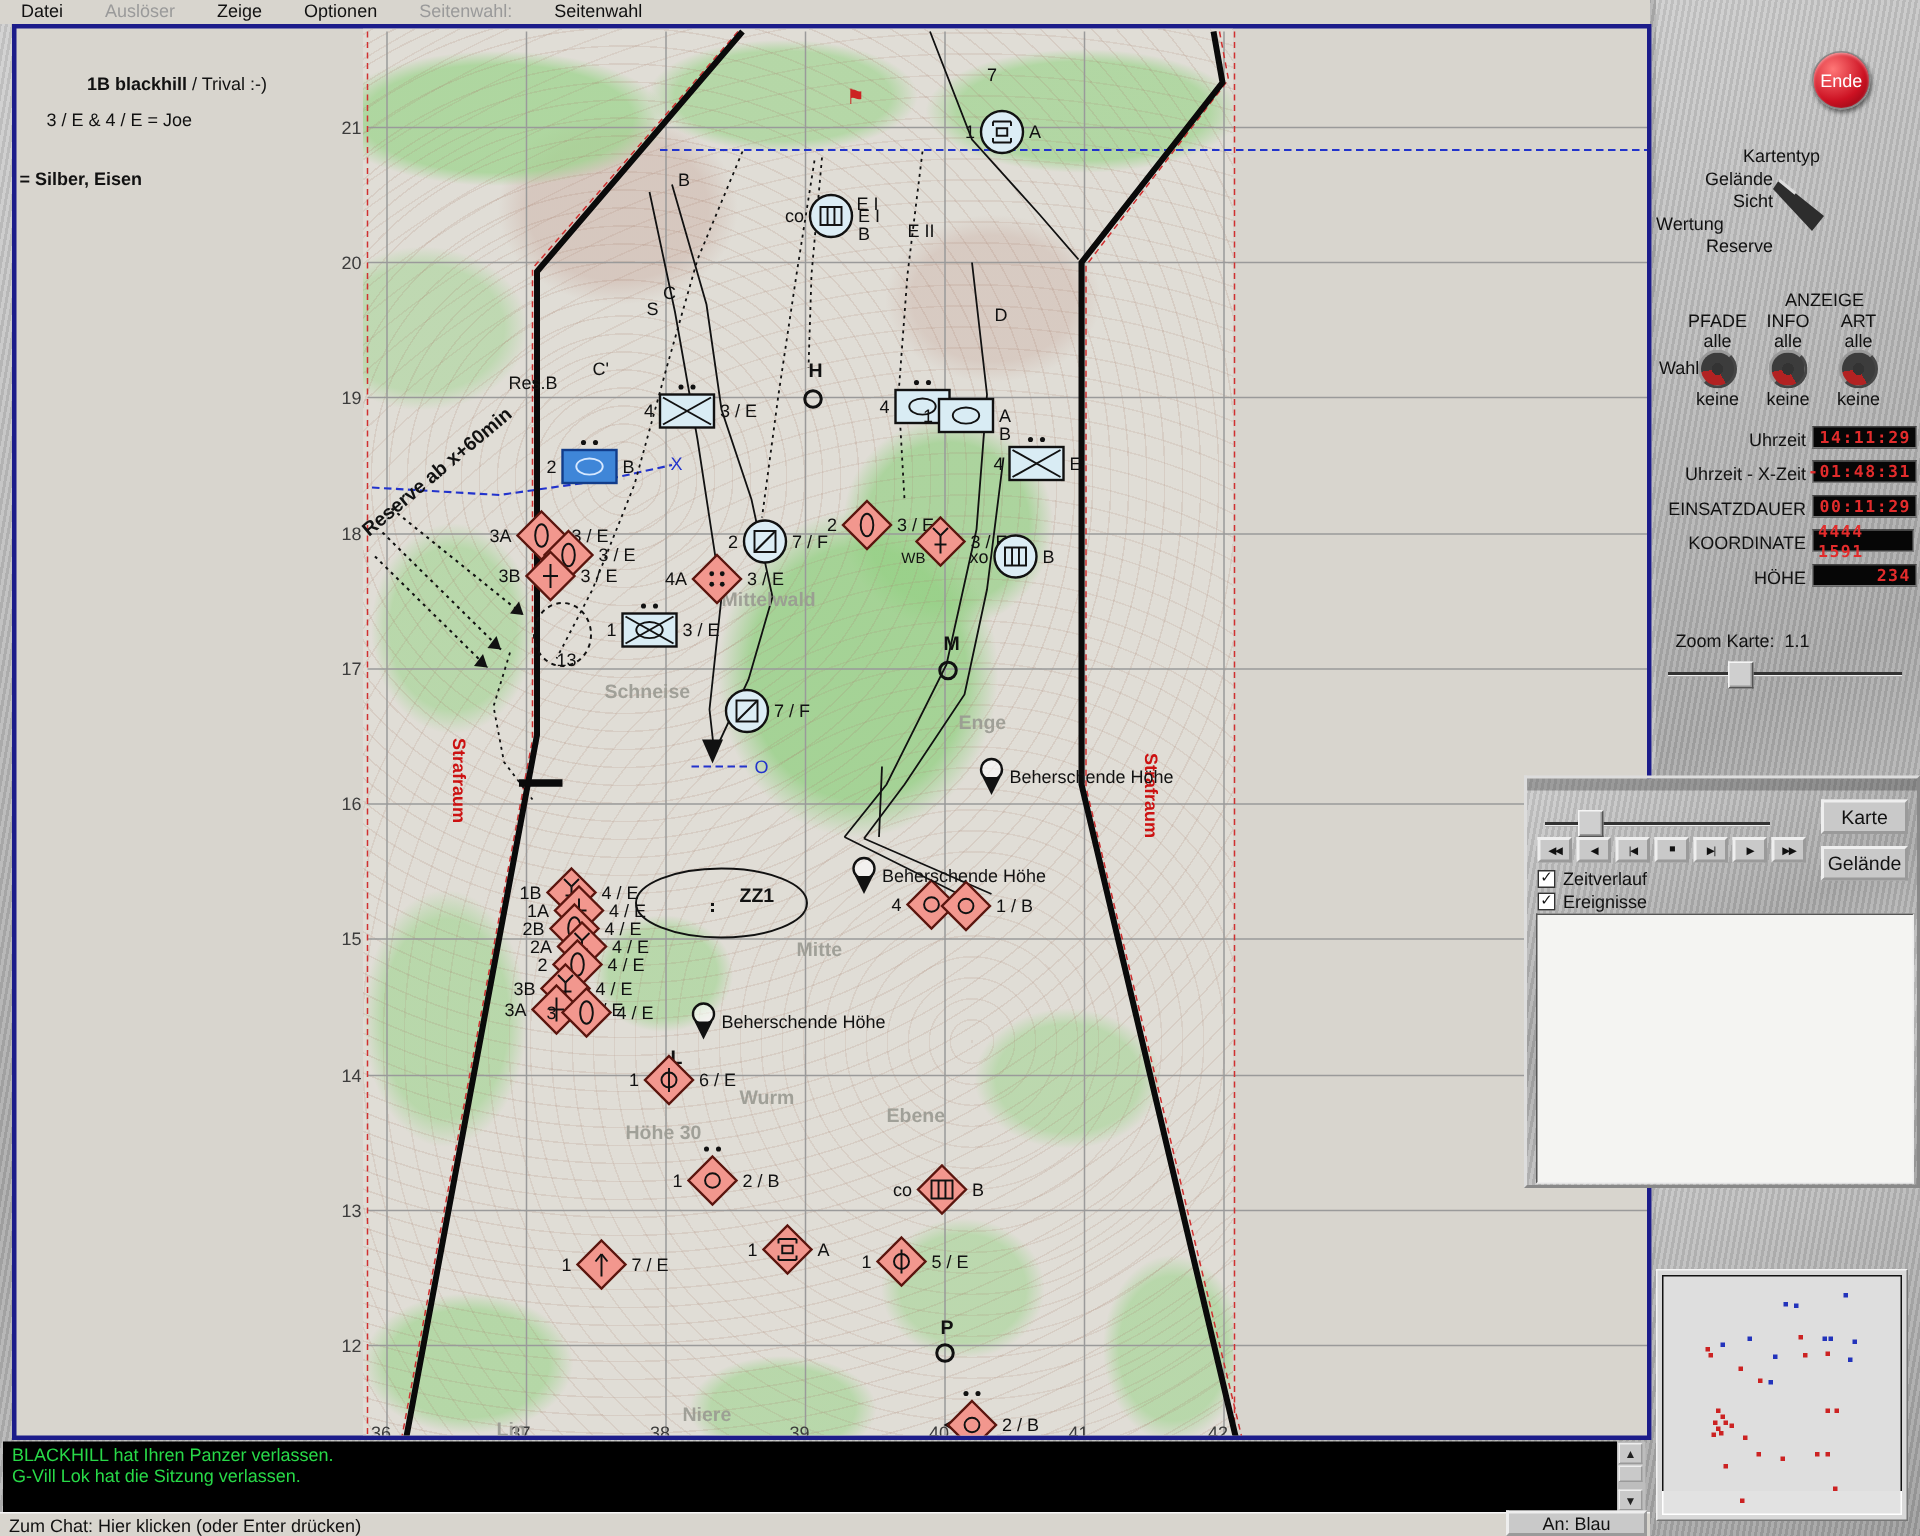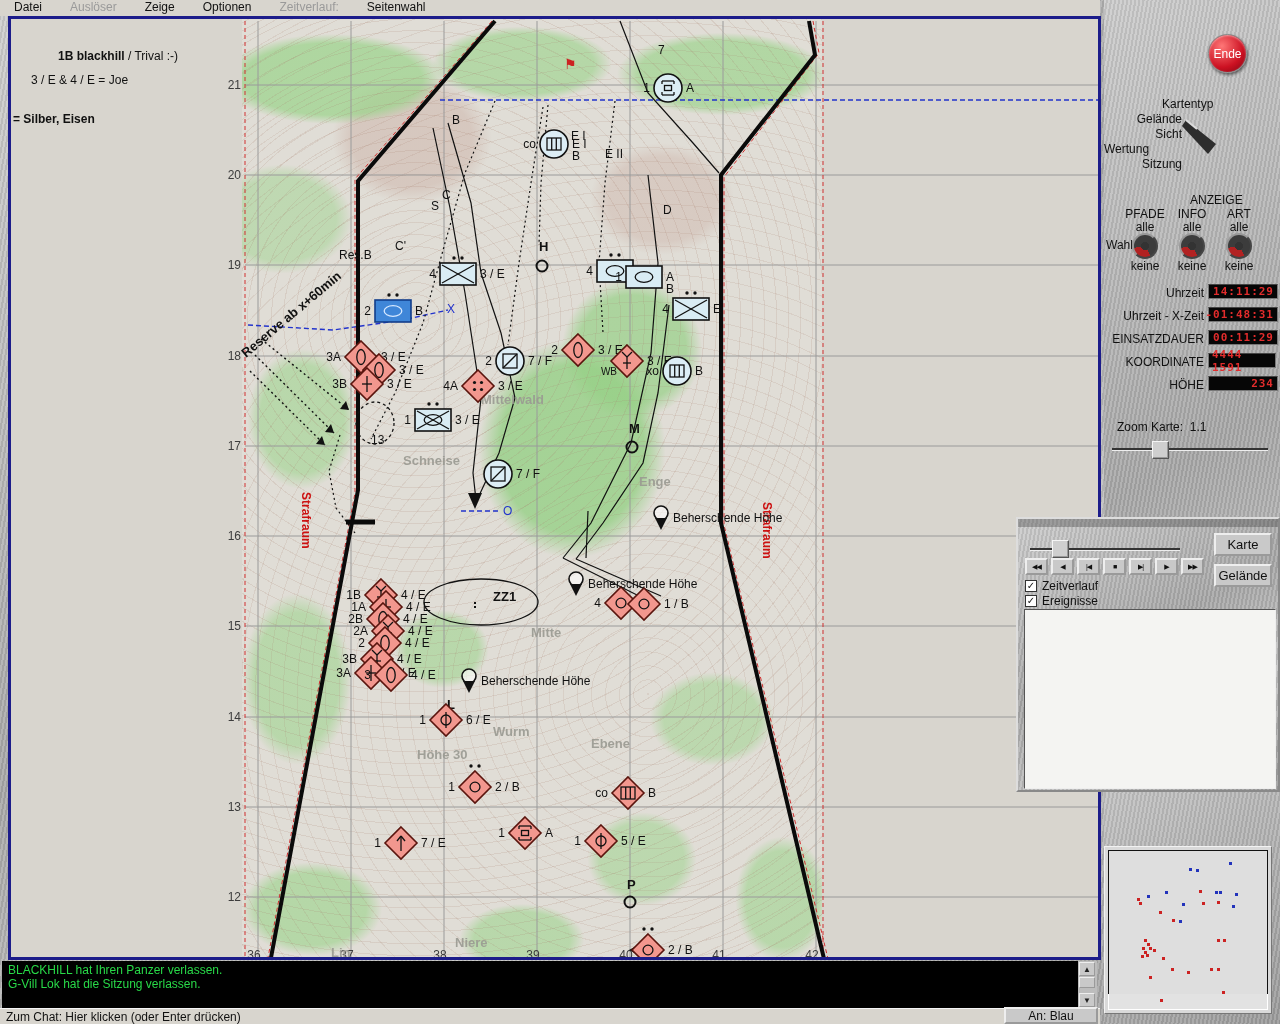--- a/index.html
+++ b/index.html
@@ -96,21 +96,21 @@
   .mm-dot{position:absolute;width:3px;height:3px;}
 </style>
 </head>
 <body>
 
 <div id="menu-bar">
     <div class="menu-item">Datei</div>
     <div class="menu-item disabled">Auslöser</div>
     <div class="menu-item">Zeige</div>
     <div class="menu-item">Optionen</div>
-    <div class="menu-item disabled">Zeitverlauf:</div>
+    <div class="menu-item disabled">Seitenwahl:</div>
     <div class="menu-item">Seitenwahl</div>
   </div>
 
 <div id="map-window">
   <div id="terrain"></div>
   <svg id="map-svg" width="1093" height="944" viewBox="8 16 1093 944">
       <line x1="255" y1="18" x2="255" y2="958" stroke="#9a9a9a" stroke-width="1"></line>
       <text x="251" y="956" text-anchor="middle" class="t-grid">36</text>
       <line x1="348" y1="18" x2="348" y2="958" stroke="#9a9a9a" stroke-width="1"></line>
       <text x="344" y="956" text-anchor="middle" class="t-grid">37</text>
@@ -495,21 +495,21 @@
   </div>
 </div>
 
 <div id="right-panel" class="metal">
   <div id="ende-btn" style="position:absolute;left:104px;top:34px;">Ende</div>
   <div class="p-label" style="left:58px;top:97px;">Kartentyp</div>
   <div id="kartentyp-opts">
       <div class="p-label" style="left: 0px; top: 112px; width: 78px; text-align: right;">Gelände</div>
       <div class="p-label" style="left: 0px; top: 127px; width: 78px; text-align: right;">Sicht</div>
       <div class="p-label" style="left: 0px; top: 142px; width: 78px; text-align: left;">Wertung</div>
-      <div class="p-label" style="left: 0px; top: 157px; width: 78px; text-align: right;">Sitzung</div>
+      <div class="p-label" style="left: 0px; top: 157px; width: 78px; text-align: right;">Reserve</div>
     </div>
   <svg width="60" height="50" style="position:absolute;left:78px;top:108px;">
     <path d="M4,12 L34,36 L26,46 L0,18 Z" fill="#2d2d2d"></path>
     <path d="M4,12 L15,21" stroke="#dddddd" stroke-width="2"></path>
   </svg>
   <div class="p-label" style="left:86px;top:193px;">ANZEIGE</div>
   <div class="p-label" style="left:2px;top:238px;">Wahl</div>
   <div id="anzeige-cols">
       <div class="p-label" style="left: 16px; top: 207px; width: 50px; text-align: center;">PFADE</div>
       <div class="p-label" style="left: 16px; top: 220px; width: 50px; text-align: center;">alle</div>

